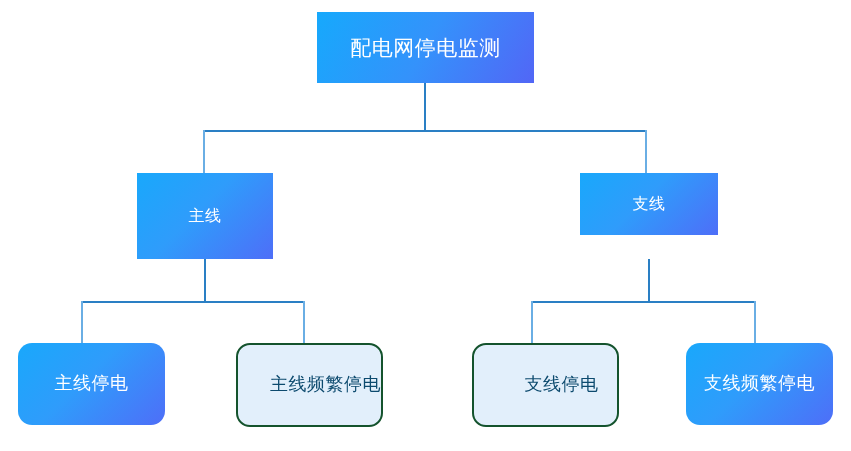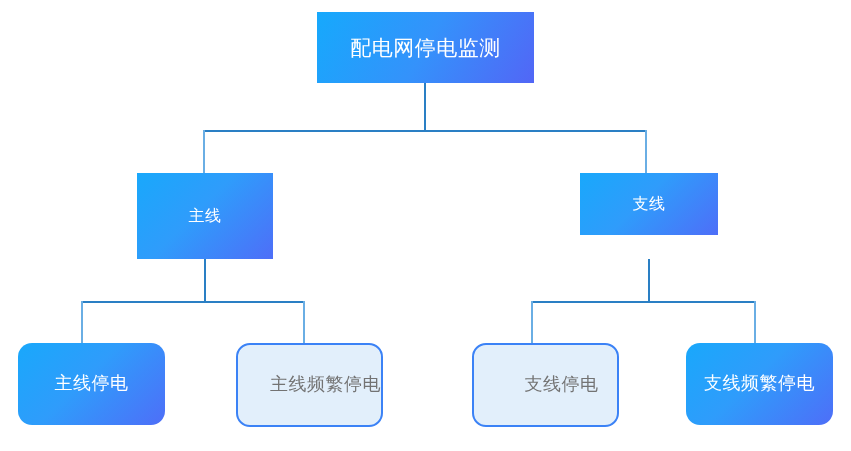--- a/index.html
+++ b/index.html
@@ -28,23 +28,23 @@
     letter-spacing: 0.5px;
     white-space: nowrap;
     user-select: none;
   }
   .node-filled {
     color: #ffffff;
     background: linear-gradient(135deg, #19a8fb 0%, #2f9cfb 45%, #4e6ef8 100%);
     border: none;
   }
   .node-outline {
-    color: #737373;
+    color: #0c4a6e;
     background: #e2effb;
-    border: 2px solid #3b82f6;
+    border: 2px solid #14532d;
     padding-left: 32px;
   }
   .node-root {
     font-size: 21px;
     background: linear-gradient(120deg, #16a9fc 0%, #3492fb 50%, #5266f6 100%);
   }
   .node-mid {
     font-size: 16px;
   }
   .node-leaf {

